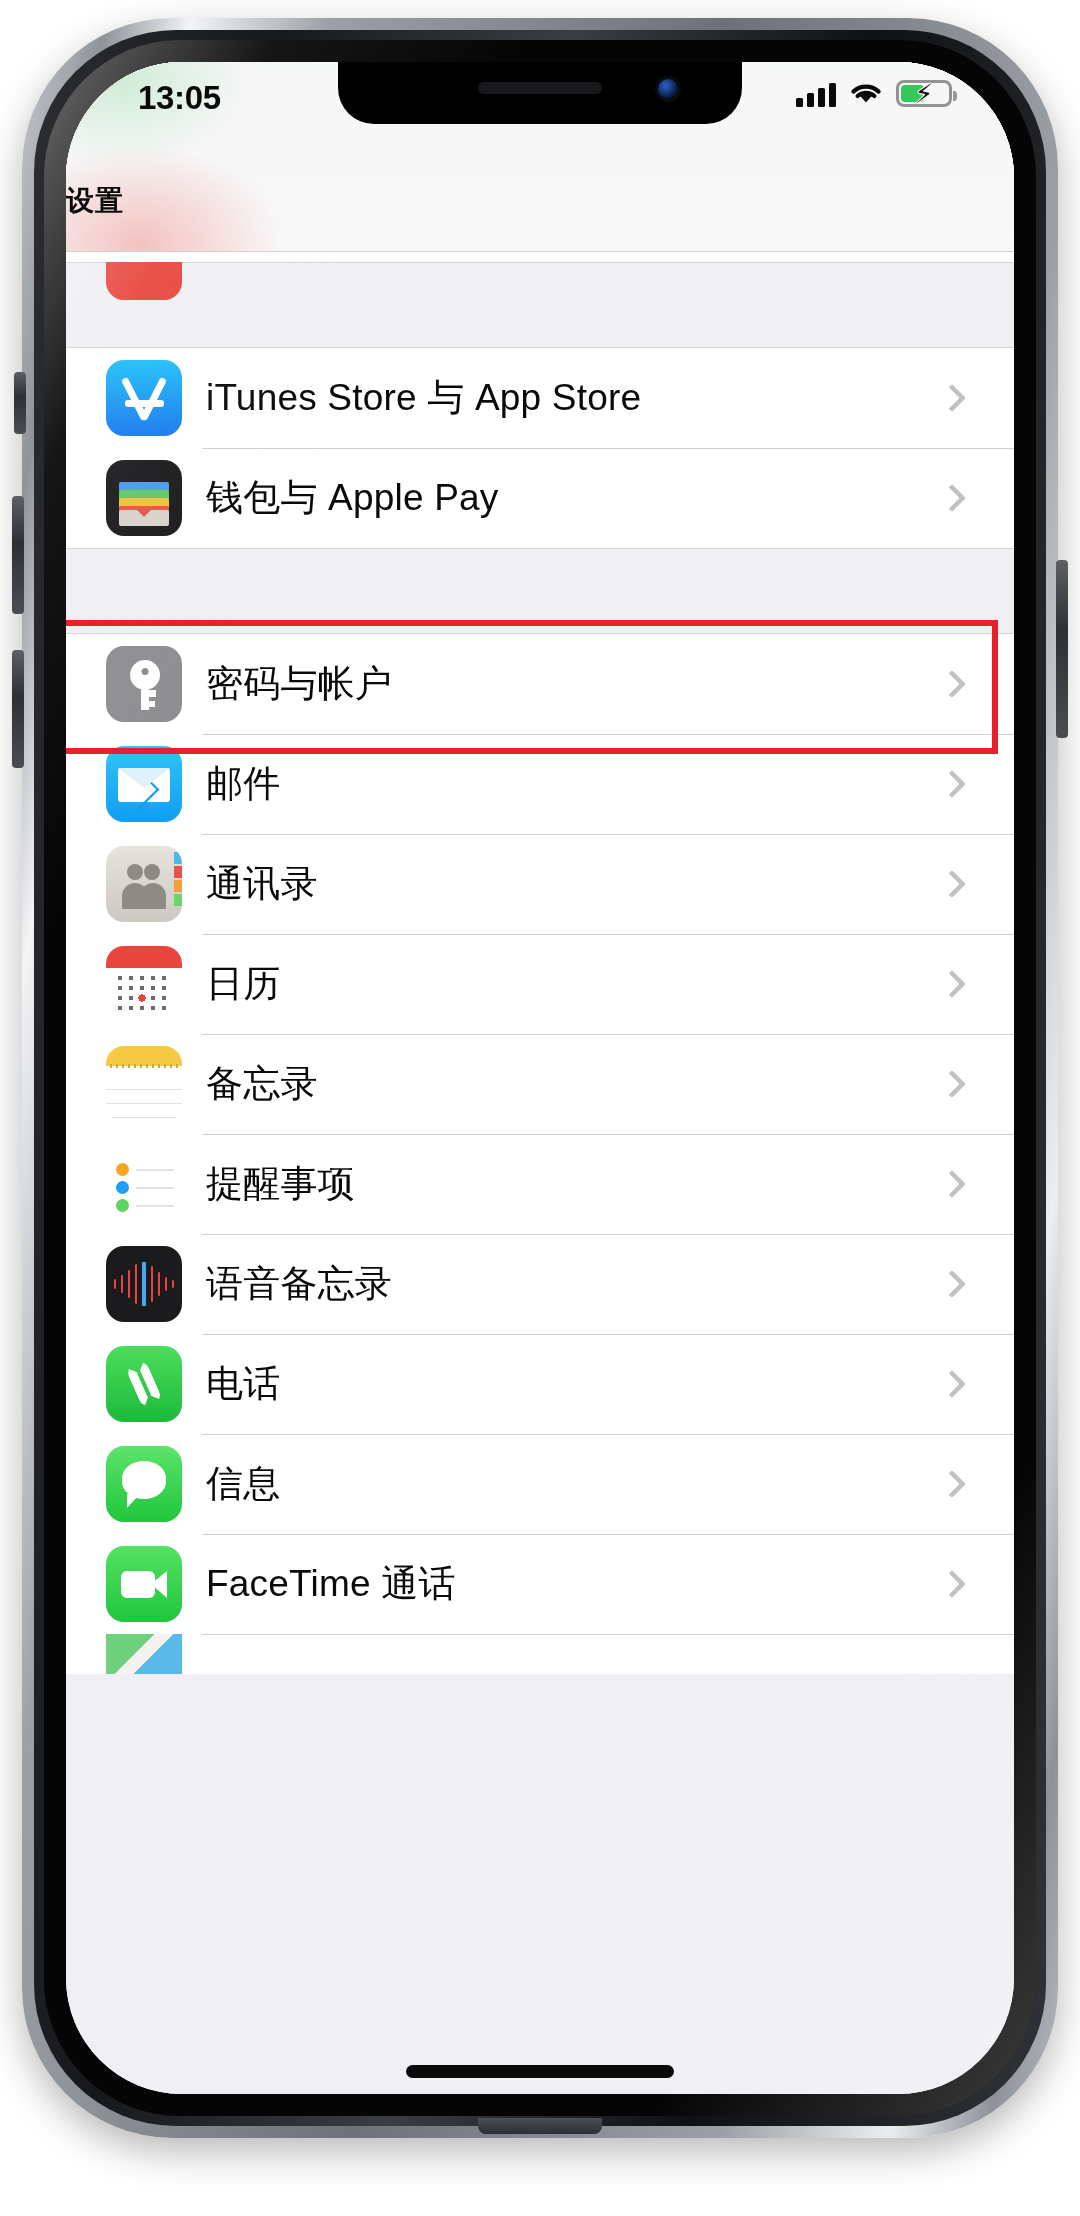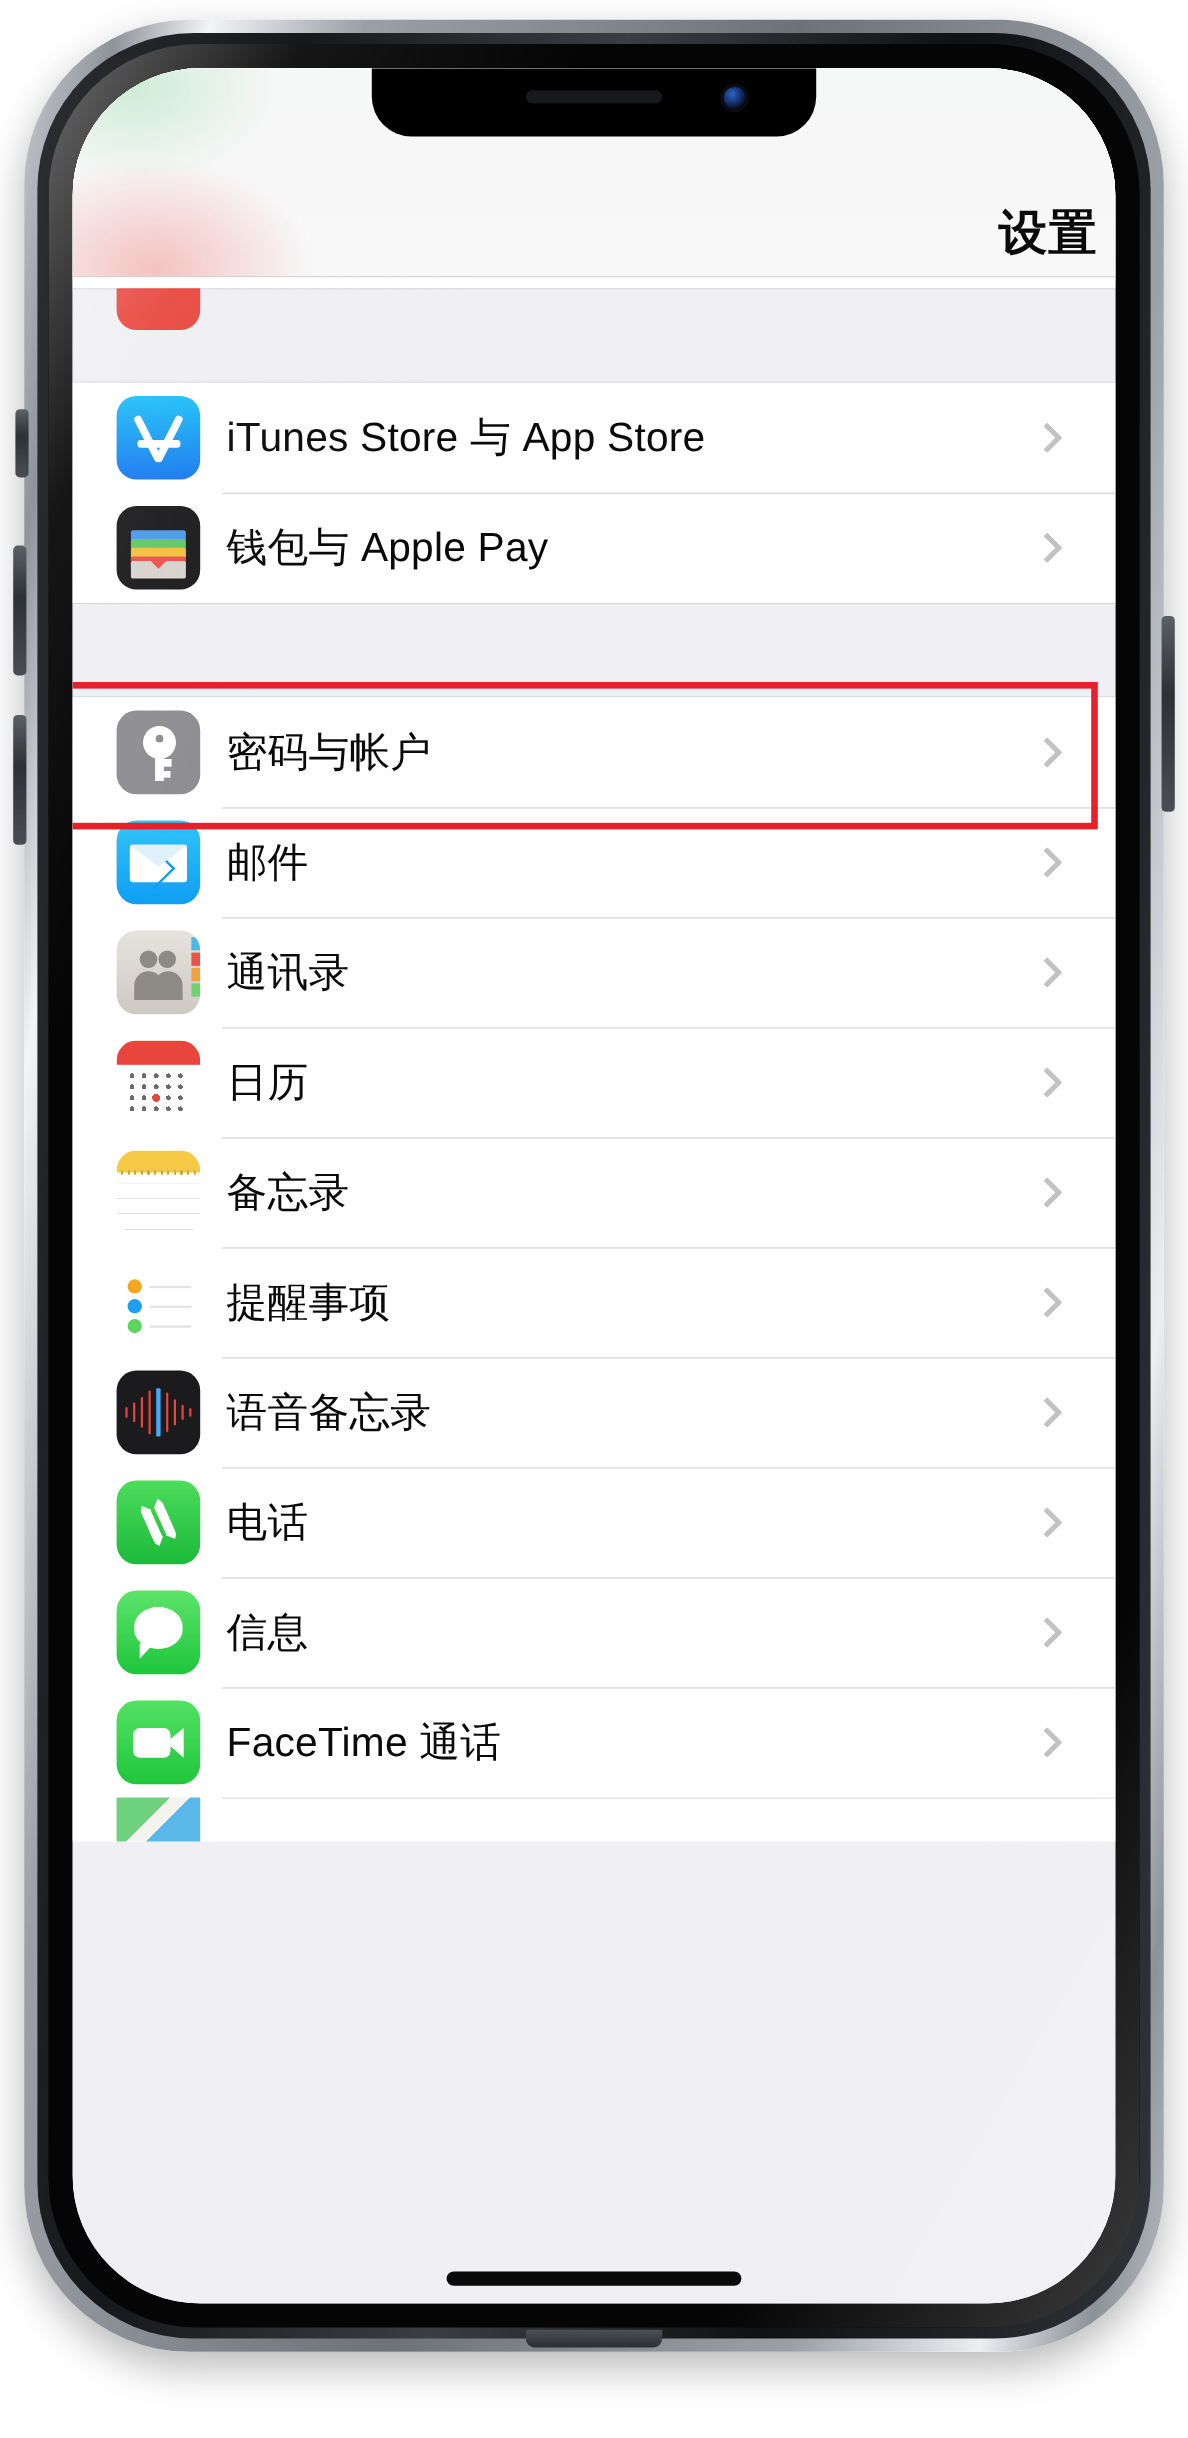--- a/index.html
+++ b/index.html
@@ -178,23 +178,23 @@
   
   .navbar-bleed {
     position: absolute; inset: 0;
     background:
       radial-gradient(ellipse 180px 120px at 56px 18px, rgba(120,210,140,0.30), rgba(255,255,255,0) 72%),
       radial-gradient(ellipse 200px 140px at 74px 182px, rgba(233,70,60,0.30), rgba(255,255,255,0) 72%);
     pointer-events: none;
   }
   .nav-title {
     position: absolute;
-    left: 0; right: 16px; top: 120px;
-    text-align: right;
-    font-size: 44px;
+    left: 0; right: 3px; top: 120px;
+    text-align: left;
+    font-size: 28px;
     font-weight: bold;
     color: #0a0a0a;
     letter-spacing: 1px;
   }
 
   
   .list {
     position: absolute;
     left: 0; top: 0; width: 948px; height: 2032px;
     background: #efeff4;
@@ -683,20 +683,40 @@
         </div>
 
       </div>
     </div>
 
     <div class="navbar">
       <div class="navbar-bleed"></div>
       <div class="nav-title">设置</div>
     </div>
 
+    <div class="statusbar">
+      <div class="status-time">13:05</div>
+      <div class="status-right">
+        <div class="signal-bars">
+          <i></i>
+            <i></i>
+            <i></i>
+            <i></i>
+        </div>
+        <svg width="34" height="26" viewBox="0 0 34 26">
+          <path d="M17 21.5 L11.5 15.2 A8.6 8.6 0 0 1 22.5 15.2 Z" fill="#0a0a0a"></path>
+          <path d="M4.4 10.6 A18.6 18.6 0 0 1 29.6 10.6" stroke="#0a0a0a" stroke-width="4.2" fill="none" stroke-linecap="round"></path>
+          <path d="M8.6 15.0 A12.6 12.6 0 0 1 25.4 15.0" stroke="#0a0a0a" stroke-width="4.2" fill="none" stroke-linecap="round"></path>
+        </svg>
+        <div class="battery-shell">
+          <div class="battery-fill" style="width: 46%; background: rgb(52, 199, 89);"></div>
+          <div class="bolt">⚡</div>
+        </div>
+      </div>
+    </div>
 
     <div class="notch">
       <div class="speaker-slit"></div>
       <div class="front-cam"></div>
     </div>
 
     <div class="highlight-box" id="hl" style="left: -12px; top: 558px; width: 944px; height: 134px; border-color: rgb(232, 32, 42);"></div>
 
     <div class="home-indicator"></div>
   </div>

